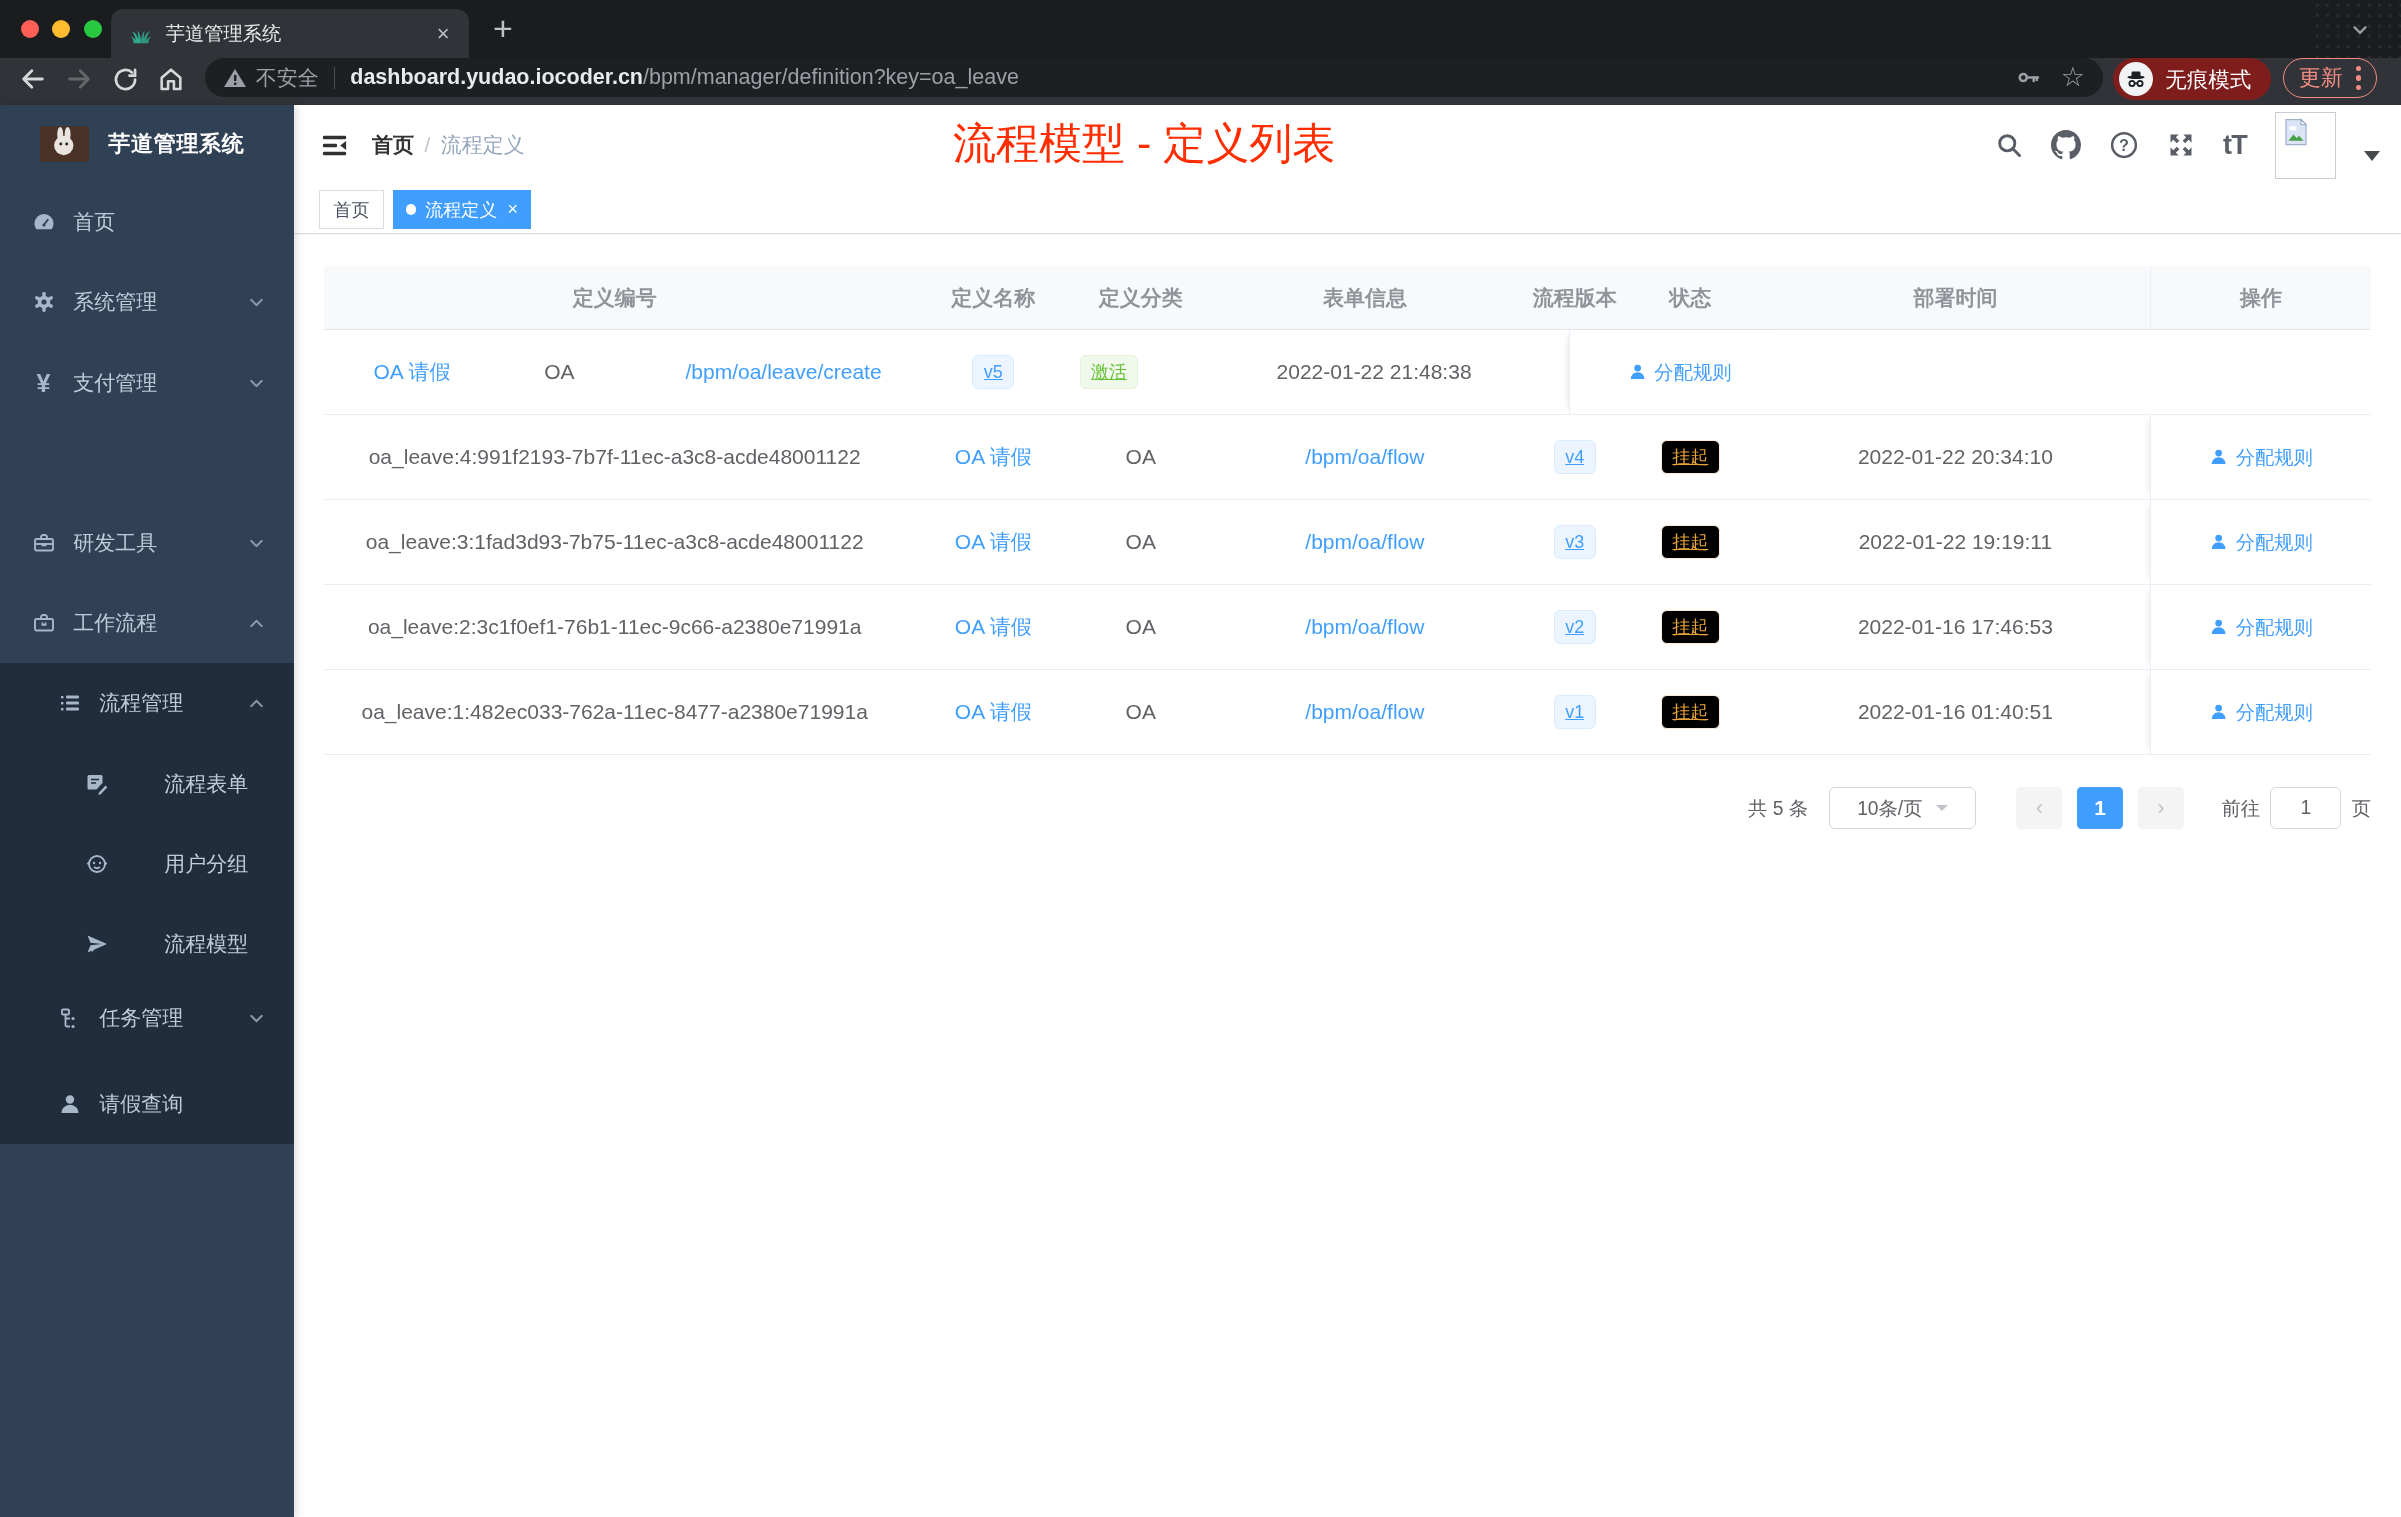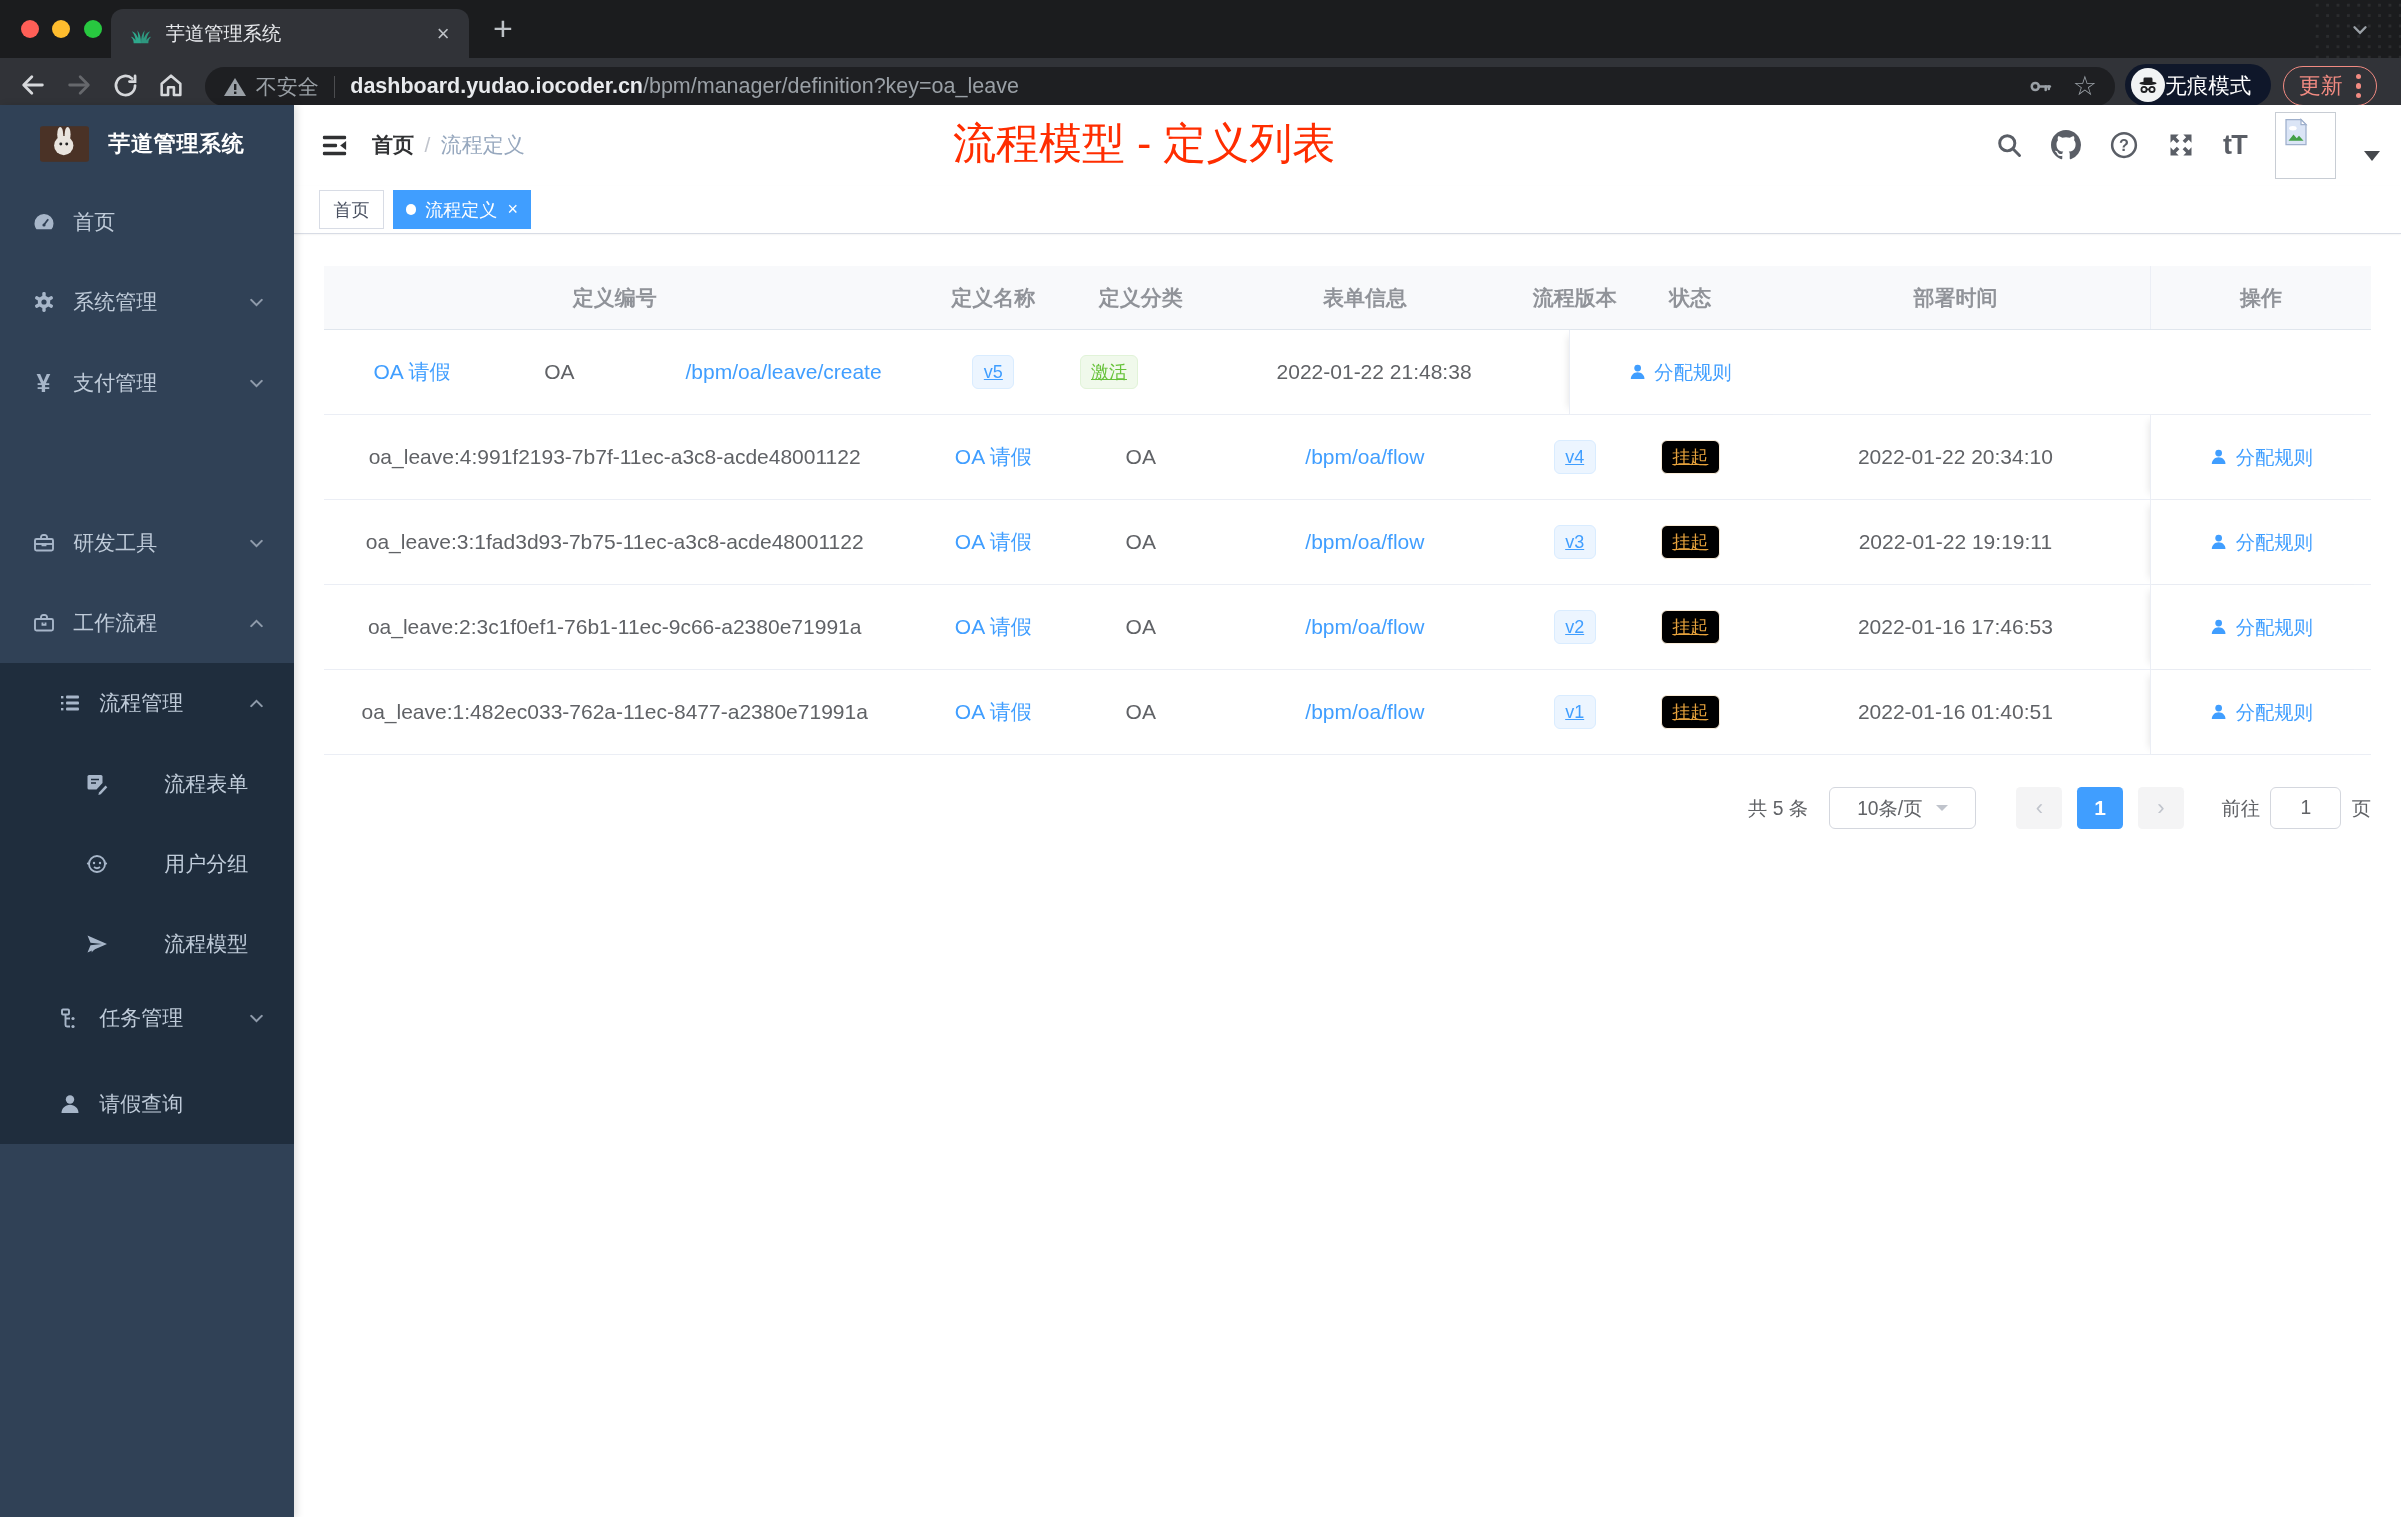--- a/index.html
+++ b/index.html
@@ -19,32 +19,32 @@
   .tab { position:absolute; left:111px; top:9px; width:358px; height:49px; background:#313338;
          border-radius:12px 12px 0 0; display:flex; align-items:center; padding:0 19.3px; color:#e8eaed; }
   .tab .title { font-size:19.3px; margin-left:13.4px; white-space:nowrap; overflow:hidden; flex:1; }
   .tab .close { font-size:22px; color:#bdc1c6; margin-left:9px; }
   .newtab { position:absolute; left:493px; top:10.4px; font-size:34px; font-weight:300; color:#bdc1c6; line-height:36px; }
   .tabsearch { position:absolute; right:30px; top:19.3px; color:#9aa0a6; }
   .dots-deco { position:absolute; right:0; top:0; width:89px; height:58px;
     background-image: radial-gradient(#3a3b3e 1.5px, transparent 1.9px); background-size:10.4px 10.4px; opacity:.5; }
 
   .toolbar { position:absolute; top:58px; left:0; right:0; height:48px; background:#313338;
-             display:flex; align-items:flex-end; padding:0 10.4px; }
+             display:flex; align-items:flex-start; padding:0 10.4px; }
   .nav-btn { width:46px; height:42px; display:flex; align-items:center; justify-content:center; flex:0 0 auto; }
   .urlpill { height:39px; background:#1e1f22; border-radius:19.3px; margin:0 10.4px; display:flex;
              align-items:center; padding:0 18px; flex:1; min-width:0; }
   .sec-label { color:#9aa0a6; font-size:21px; margin-left:9px; white-space:nowrap; }
   .url-div { width:1.5px; height:22px; background:#4c4d50; margin:0 15px; flex:0 0 auto; }
   .url { font-size:21.5px; color:#e8eaed; white-space:nowrap; overflow:hidden; flex:1; }
   .url .path { color:#9aa0a6; }
   .pill-ico { margin-left:19.3px; flex:0 0 auto; color:#9aa0a6; }
   .star-glyph { font-size:27px; color:#9aa0a6; line-height:27px; }
-  .incog-chip { height:42px; border-radius:21px; background:#0f172a; display:flex; align-items:center;
-                padding:0 19.3px 0 6px; flex:0 0 auto; }
+  .incog-chip { height:42px; border-radius:21px; background:#7f1d1d; display:flex; align-items:center;
+                padding:0 19.3px 0 6px; gap:12px; flex:0 0 auto; }
   .incog-circle { width:34px; height:34px; border-radius:50%; background:#f1f3f4; display:flex;
                   align-items:center; justify-content:center; }
   .incog-chip .lbl { color:#fff; font-size:21.5px; white-space:nowrap; }
   .update-pill { height:40px; border-radius:20px; border:1.5px solid #f28b82; color:#f28b82; display:flex;
                  align-items:center; padding:0 15px; gap:13.4px; font-size:22px; margin:0 13.4px 0 12px; flex:0 0 auto; }
   .vdots { display:flex; flex-direction:column; gap:4.5px; }
   .vdots i { width:5.2px; height:5.2px; border-radius:50%; background:#f28b82; display:block; }
 
   
   .sidebar { position:absolute; top:105px; left:0; width:294px; bottom:0; background:#304156;

